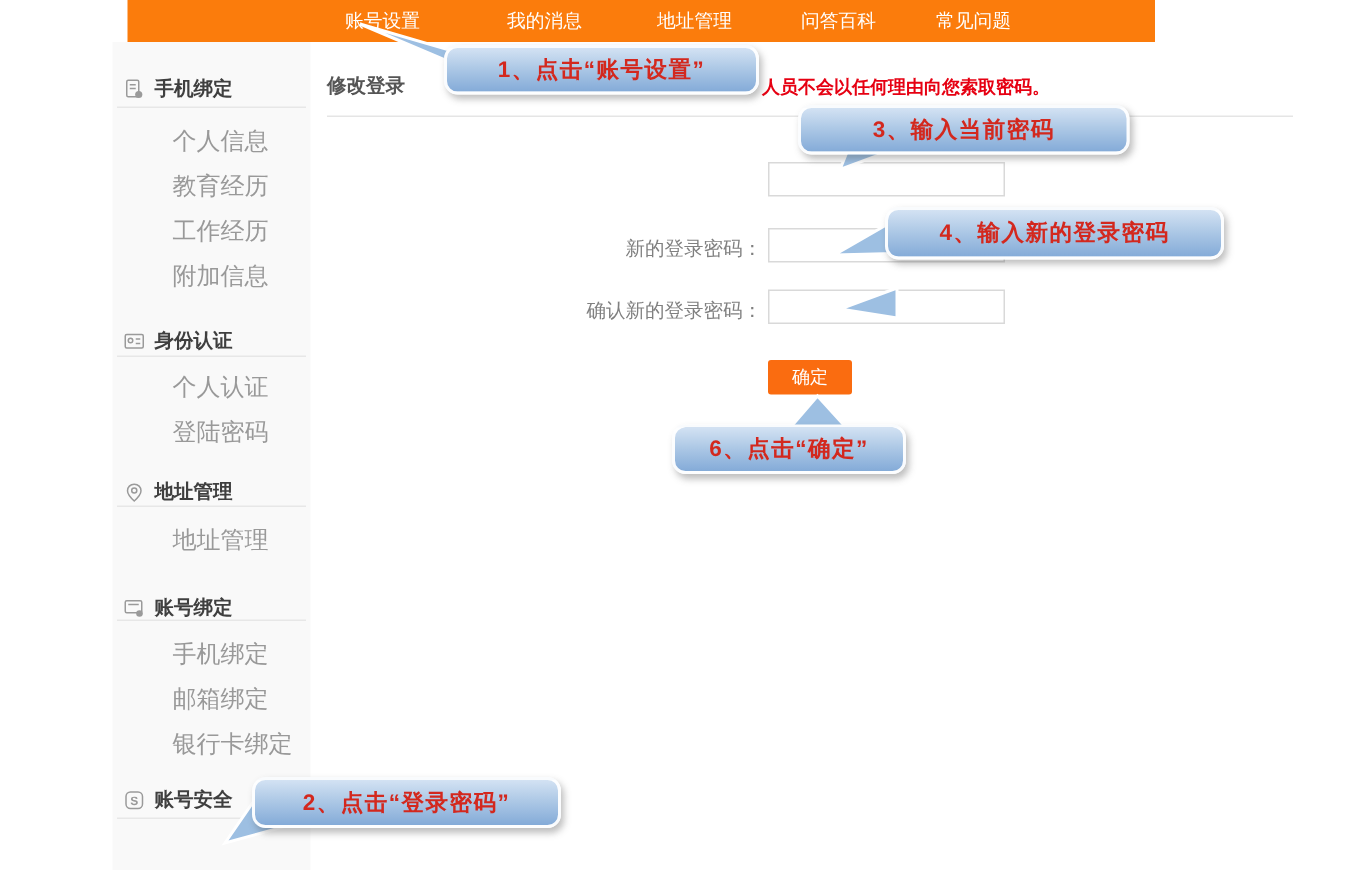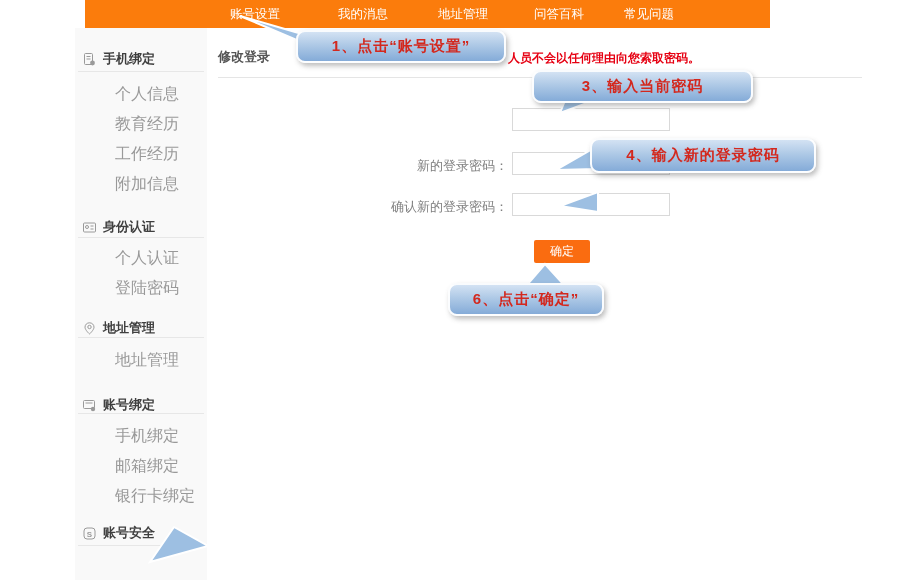--- a/index.html
+++ b/index.html
@@ -24,21 +24,21 @@
   .active-item{position:absolute;left:3px;top:524px;width:115px;height:28px;background:#f6813a;
                color:#fff;font-size:12px;display:flex;align-items:center;justify-content:center;cursor:pointer;}
   
   .heading{position:absolute;left:218px;top:48px;font-size:13px;font-weight:bold;color:#555;}
   .warning{position:absolute;left:508px;top:50px;font-size:12px;font-weight:bold;color:#e60012;}
   .h-divider{position:absolute;left:218px;top:77px;width:644px;height:1px;background:#e5e5e5;}
   .form-label{position:absolute;width:200px;text-align:right;font-size:13px;color:#808080;}
   .pw-input{position:absolute;left:512px;width:148px;height:21px;border:1px solid #d9d9d9;
             background:#fff;outline:none;font-size:12px;padding:0 4px;box-sizing:content-box;}
   .submit-btn{position:absolute;left:512px;top:240px;width:56px;height:23px;background:#fa6c10;
-              border:none;border-radius:2px;color:#fff;font-size:12px;cursor:pointer;margin-left:22px;}
+              border:none;border-radius:2px;color:#fff;font-size:12px;cursor:pointer;}
   
   .tails{position:absolute;left:0;top:0;width:900px;height:580px;pointer-events:none;}
   .callout{position:absolute;display:flex;align-items:center;justify-content:center;
            background:linear-gradient(180deg,#d3e2f3 0%,#aec9e6 45%,#84abd8 100%);
            border:2px solid rgba(255,255,255,.95);border-radius:9px;
            box-shadow:2px 3px 5px rgba(70,70,70,.35);
            color:#d3281e;font-weight:bold;font-size:15px;letter-spacing:1px;white-space:nowrap;text-align:center;}
 </style>
 </head>
 <body>
@@ -134,17 +134,18 @@
   <svg class="tails">
     <polygon points="240,16 302,34 332,55" fill="#9dbfe2" stroke="#fff" stroke-width="2"></polygon>
     <polygon points="150,562 174,527 208,546" fill="#9dbfe2" stroke="#fff" stroke-width="2"></polygon>
     <polygon points="560,113 568,93 606,96" fill="#9dbfe2" stroke="#fff" stroke-width="2"></polygon>
     <polygon points="556,170 596,147 596,169" fill="#9dbfe2" stroke="#fff" stroke-width="2"></polygon>
     <polygon points="560,206 598,192 598,212" fill="#9dbfe2" stroke="#fff" stroke-width="2"></polygon>
     <polygon points="545,264 526,286 565,286" fill="#9dbfe2" stroke="#fff" stroke-width="2"></polygon>
   </svg>
 
   <div class="callout" style="left:296px;top:30px;width:206px;height:29px">1、点击“账号设置”</div>
+  <div class="callout" style="left:168px;top:518px;width:202px;height:30px">2、点击“登录密码”</div>
   <div class="callout" style="left:532px;top:70px;width:217px;height:29px">3、输入当前密码</div>
   <div class="callout" style="left:590px;top:138px;width:222px;height:31px">4、输入新的登录密码</div>
   <div class="callout" style="left:448px;top:283px;width:152px;height:29px">6、点击“确定”</div>
 
 </div>
 
 </body></html>

